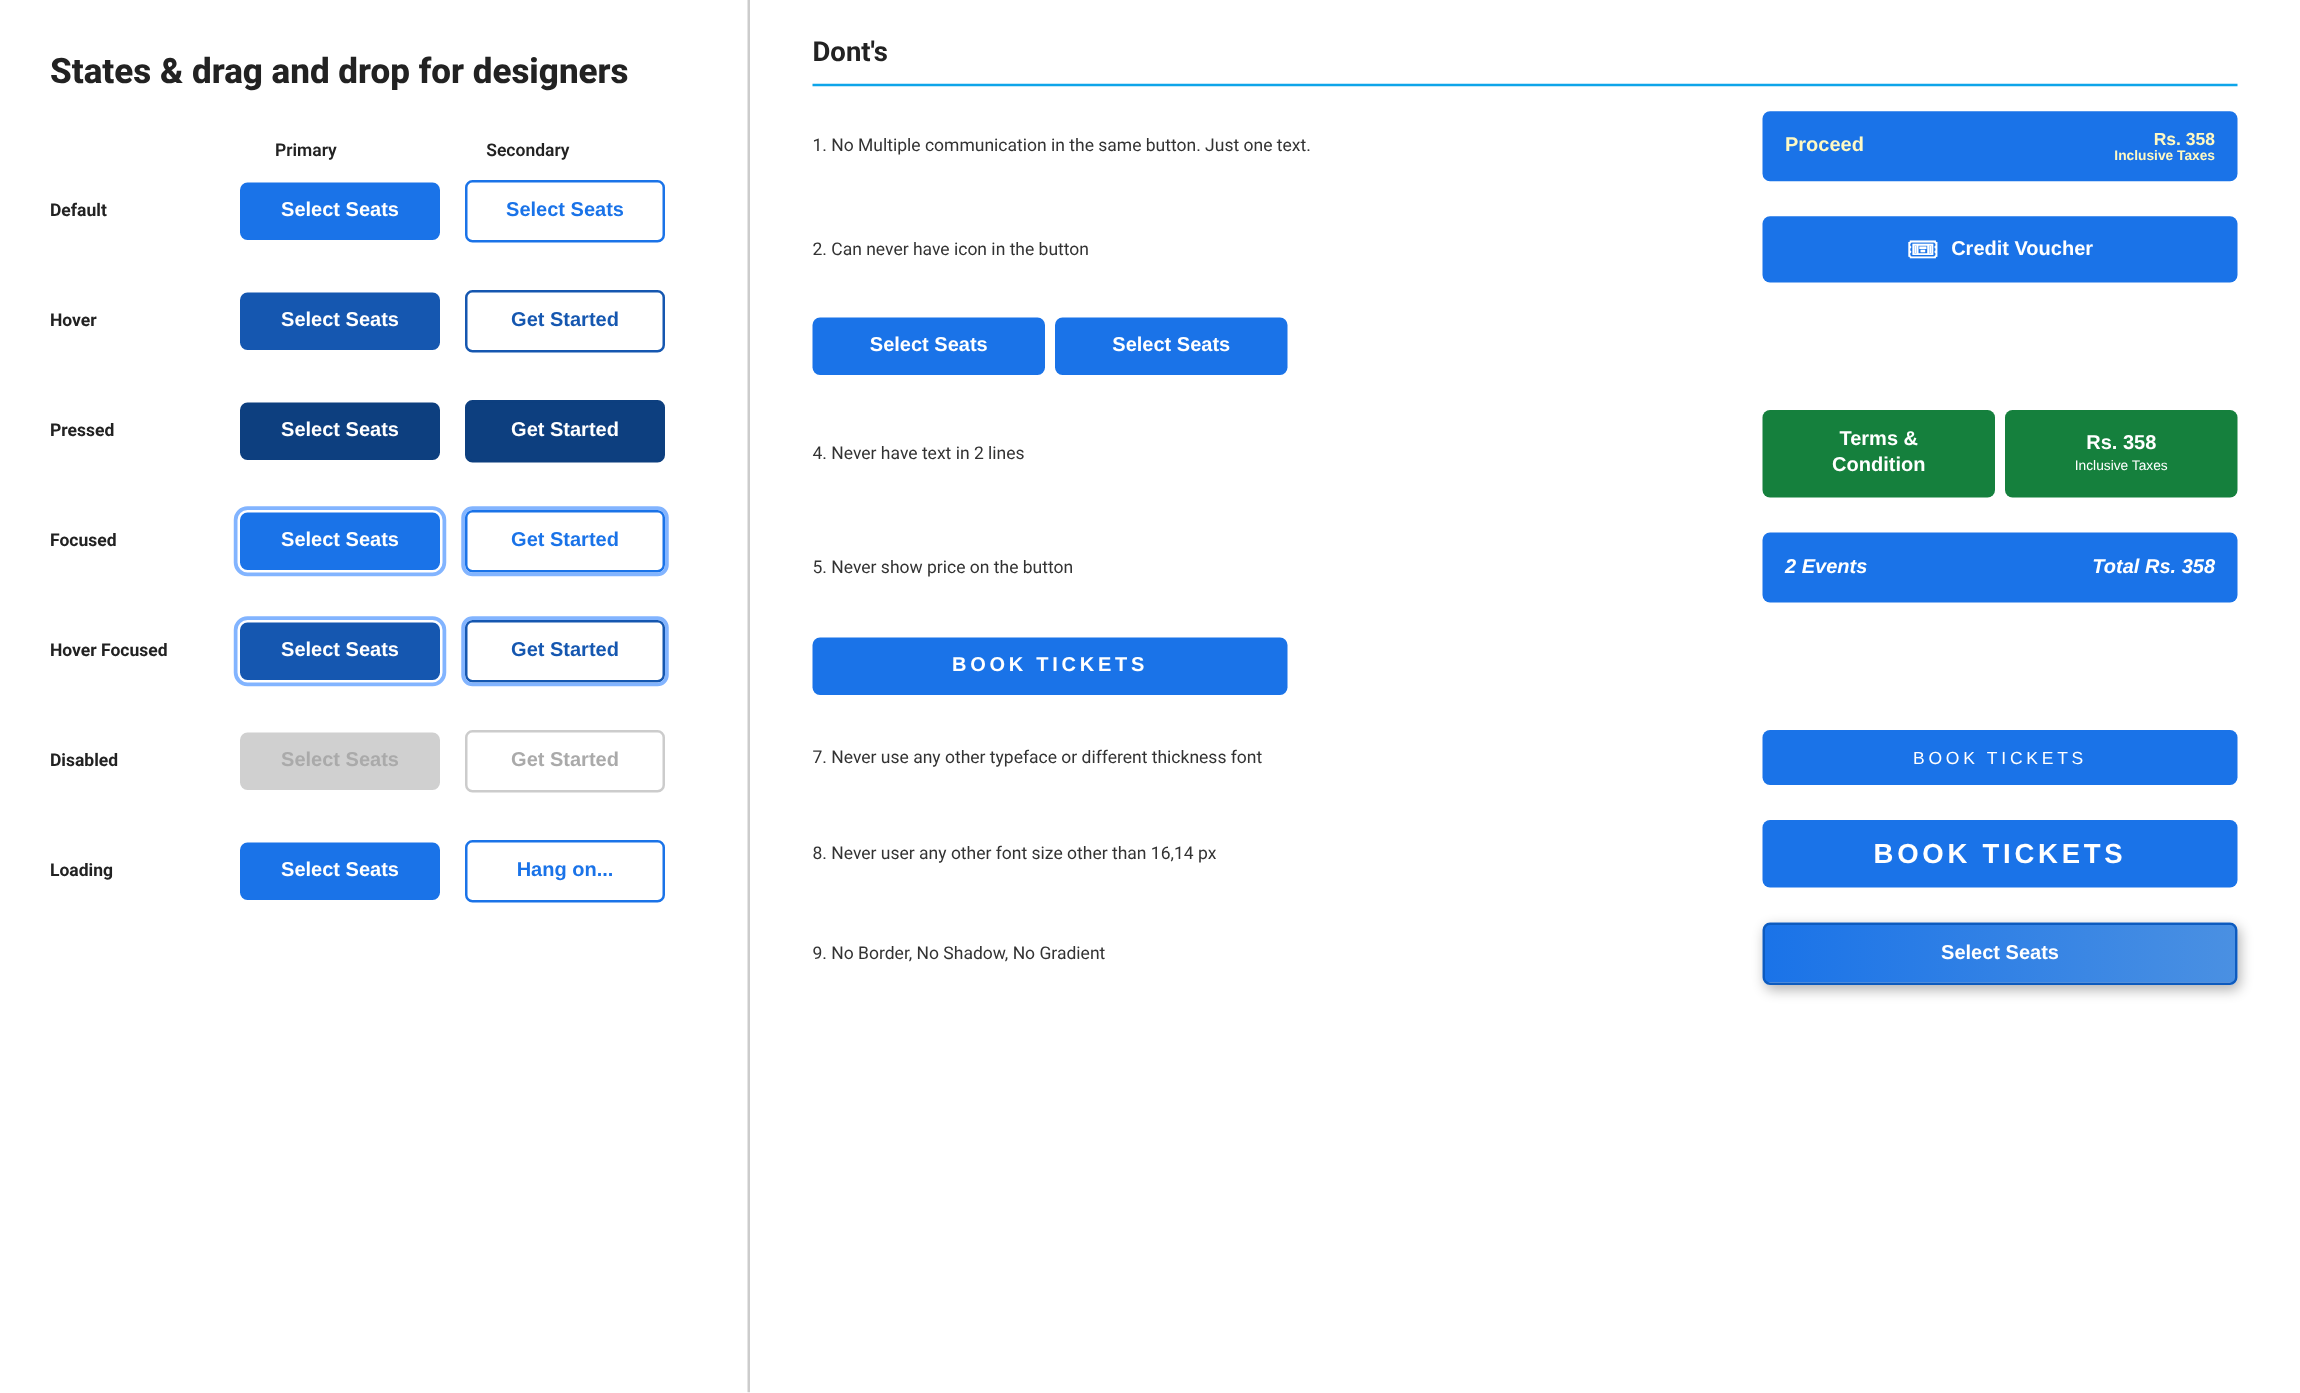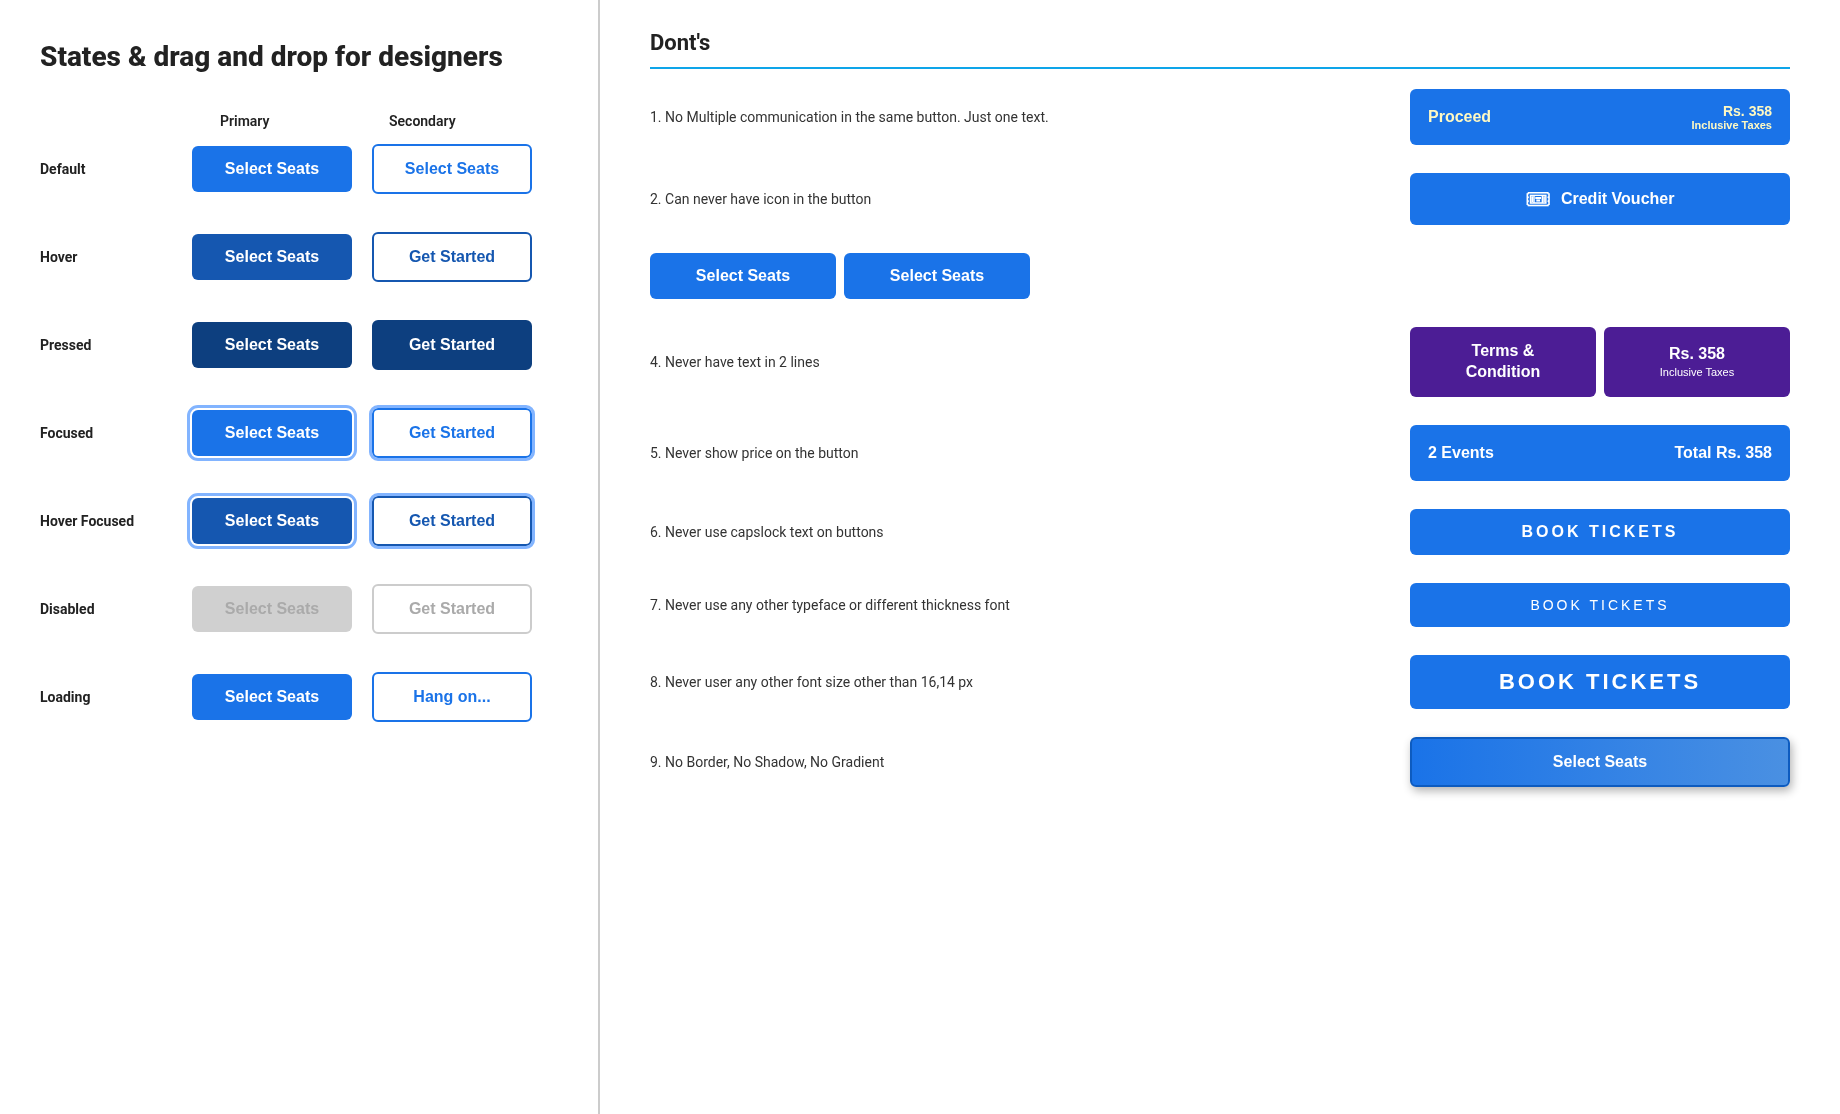--- a/index.html
+++ b/index.html
@@ -111,21 +111,21 @@
       border-radius: 6px;
       padding: 14px 0;
       font-size: 16px;
       font-weight: 600;
       cursor: pointer;
       flex: 1;
       text-align: center;
     }
 
     .demo-btn-terms {
-      background: #4c1d95;
+      background: #15803d;
       color: #fff;
       border: none;
       border-radius: 6px;
       padding: 14px 10px;
       font-size: 16px;
       font-weight: 600;
       cursor: pointer;
       flex: 1;
       text-align: center;
       line-height: 1.3;
@@ -138,20 +138,21 @@
       border-radius: 6px;
       padding: 14px 18px;
       font-size: 16px;
       font-weight: 600;
       cursor: pointer;
       width: 436px;
       display: flex;
       align-items: center;
       justify-content: space-between;
       height: 56px;
+      font-style: italic;
     }
 
     .demo-btn-capslock {
       background: #1A73E8;
       color: #fff;
       border: none;
       border-radius: 6px;
       padding: 14px 24px;
       font-size: 16px;
       font-weight: 600;
@@ -335,21 +336,20 @@
       <div class="dont-text">5. Never show price on the button</div>
       <div class="dont-demo">
         <button class="demo-btn-price2">
           <span>2 Events</span>
           <span>Total Rs. 358</span>
         </button>
       </div>
     </div>
 
     <div class="dont-row">
-      <div class="dont-text">6. Never use capslock text on buttons</div>
       <div class="dont-demo">
         <button class="demo-btn-capslock">BOOK TICKETS</button>
       </div>
     </div>
 
     <div class="dont-row">
       <div class="dont-text">7. Never use any other typeface or different thickness font</div>
       <div class="dont-demo">
         <button class="demo-btn-capslock2">BOOK TICKETS</button>
       </div>

